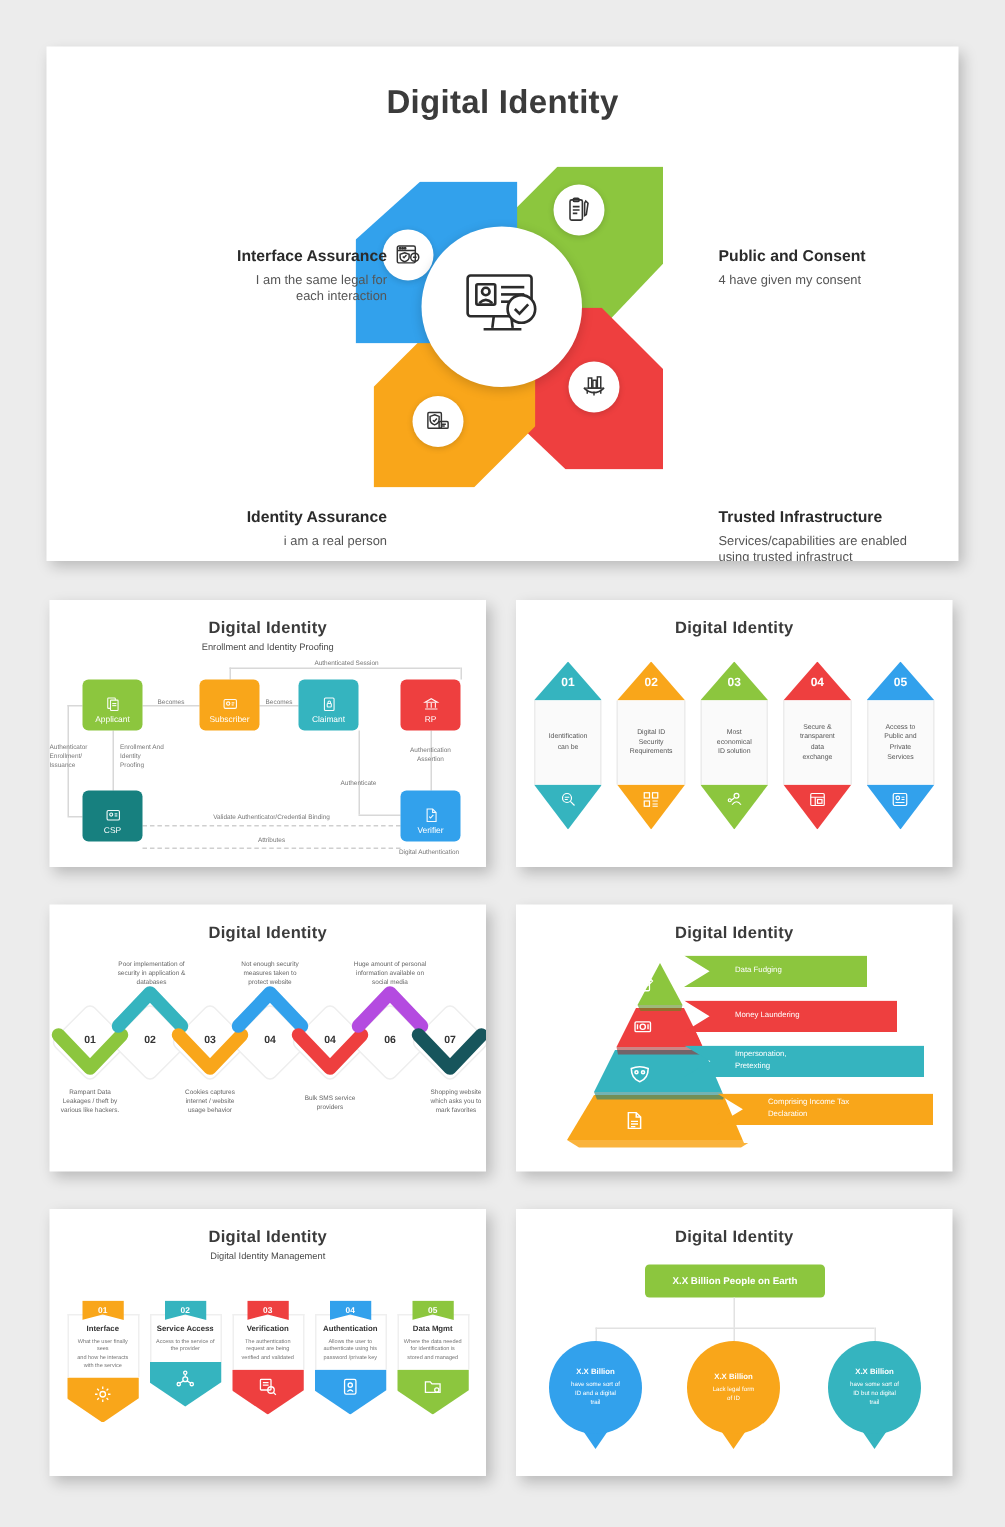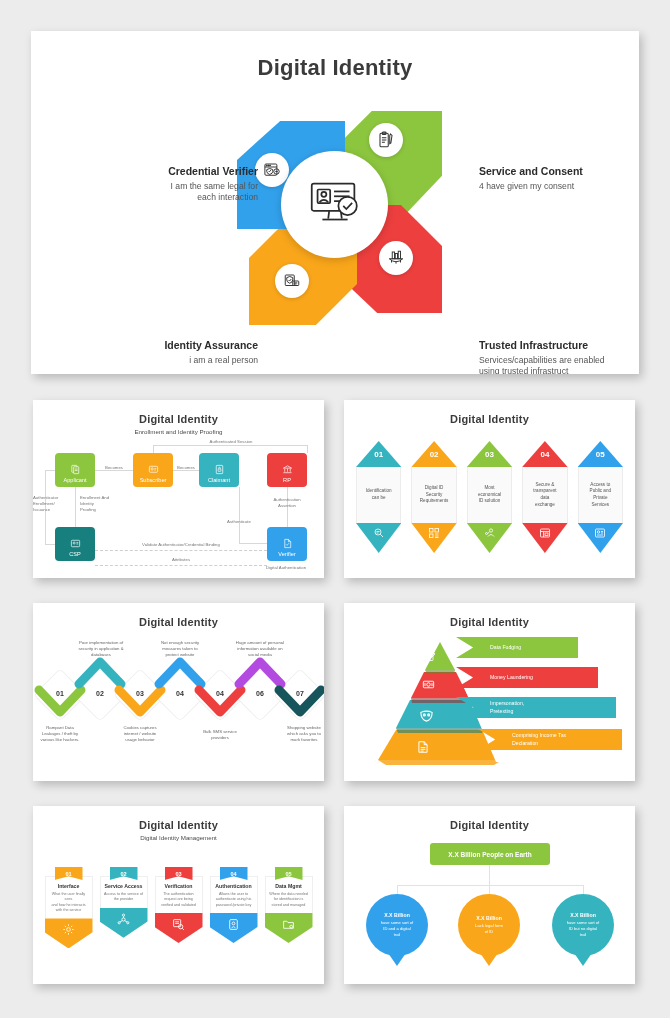--- a/index.html
+++ b/index.html
@@ -254,26 +254,26 @@
             <line x1="31" y1="28" x2="42" y2="28"></line>
             <path d="M26 38 l-1 8 M38 38 l1 8"></path>
             <line x1="19" y1="47" x2="45" y2="47"></line>
             <circle cx="45" cy="33" r="9.5" fill="#fff"></circle>
             <path d="M40.5 33 l3.2 3.2 l6-6.4"></path>
           </svg>
         </div>
       </div>
 
       <div class="hcap cap-cred">
-        <div class="h">Credential Verifier</div>
+        <div class="h">Interface Assurance</div>
         <div class="d" style="white-space:pre-line">I am the same legal for
 each interaction</div>
       </div>
       <div class="hcap cap-not">
-        <div class="h">Service and Consent</div>
+        <div class="h">Public and Consent</div>
         <div class="d" style="white-space:pre-line">4 have given my consent</div>
       </div>
       <div class="hcap cap-ida">
         <div class="h">Identity Assurance</div>
         <div class="d" style="white-space:pre-line">i am a real person</div>
       </div>
       <div class="hcap cap-trust">
         <div class="h">Trusted Infrastructure</div>
         <div class="d" style="white-space:pre-line">Services/capabilities  are enabled
 using trusted  infrastruct</div>

